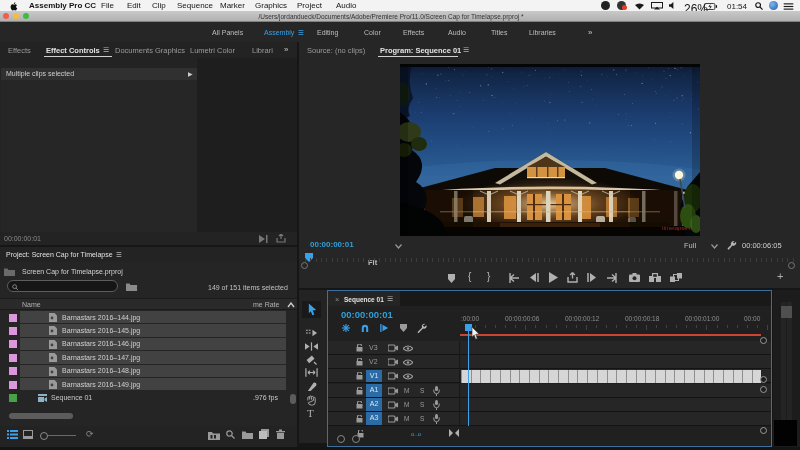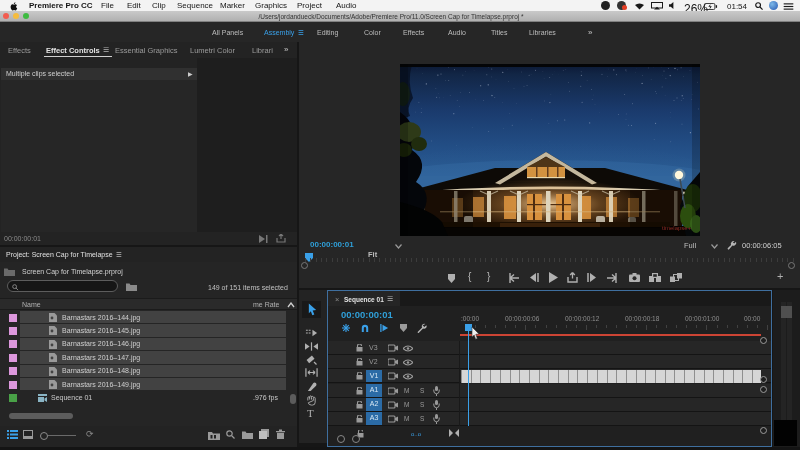--- a/index.html
+++ b/index.html
@@ -6,21 +6,21 @@
        font-family:"Liberation Sans", sans-serif; position:relative;}
   .abs{position:absolute;}
   .tc{color:#2f9fd8;font-weight:bold;}
 </style></head>
 <body>
 
 <div class="abs" style="left:0;top:0;width:800px;height:11px;background:#f3f3f3;color:#141414;font-size:8px;">
   <svg class="abs" style="left:10px;top:1.5px;" width="8" height="9" viewBox="0 0 110 130">
       <path fill="#111" d="M85 69c0-15 12-22 13-23-7-10-18-12-22-12-9-1-18 5-22 5s-12-5-19-5c-10 0-19 6-24 15-10 18-3 44 7 58 5 7 11 15 19 14 7 0 10-5 19-5s11 5 19 5 13-7 18-14c6-8 8-16 8-17 0 0-16-6-16-21zM69 23c4-5 7-12 6-19-6 0-13 4-17 9-4 4-7 11-6 18 7 0 13-4 17-8z"></path>
     </svg>
-  <span class="abs" style="left:29px;top:1px;font-weight:bold;">Premiere Pro CC</span>
+  <span class="abs" style="left:29px;top:1px;font-weight:bold;">Assembly Pro CC</span>
   <span class="abs" style="left:101px;top:1px;">File</span>
   <span class="abs" style="left:127px;top:1px;">Edit</span>
   <span class="abs" style="left:152px;top:1px;">Clip</span>
   <span class="abs" style="left:177px;top:1px;">Sequence</span>
   <span class="abs" style="left:220px;top:1px;">Marker</span>
   <span class="abs" style="left:255px;top:1px;">Graphics</span>
   <span class="abs" style="left:297px;top:1px;">Project</span>
   <span class="abs" style="left:336px;top:1px;">Audio</span>
 
   <span class="abs" style="left:601px;top:1px;width:9px;height:9px;border-radius:50%;background:#222;"></span>
@@ -77,21 +77,21 @@
   <span class="abs" style="left:588px;top:6px;color:#c8c8c8;font-size:8px;">»</span>
 </div>
 
 <div class="abs" style="left:0;top:42px;width:297px;height:203px;background:#232323;">
 
   <div class="abs" style="left:0;top:0;width:297px;height:16px;background:#232323;font-size:7.5px;color:#9b9b9b;">
     <span class="abs" style="left:8px;top:4px;">Effects</span>
     <span class="abs" style="left:46px;top:4px;color:#e3e3e3;font-weight:bold;">Effect Controls</span>
     <span class="abs" style="left:103px;top:4px;color:#b5b5b5;font-size:7px;">☰</span>
     <div class="abs" style="left:44px;top:14px;width:68px;height:1px;background:#d0d0d0;"></div>
-    <span class="abs" style="left:115px;top:4px;">Essential Graphics</span>
+    <span class="abs" style="left:115px;top:4px;">Documents Graphics</span>
     <span class="abs" style="left:190px;top:4px;">Lumetri Color</span>
     <span class="abs" style="left:252px;top:4px;">Librari</span>
     <span class="abs" style="left:284px;top:3px;color:#c8c8c8;font-size:8px;">»</span>
   </div>
 
   <div class="abs" style="left:197px;top:16px;width:100px;height:174px;background:#1e1e1e;"></div>
 
   <div class="abs" style="left:1px;top:26px;width:196px;height:12px;background:#303030;font-size:7px;color:#cfcfcf;">
     <span class="abs" style="left:5px;top:2px;">Multiple clips selected</span>
     <span class="abs" style="left:187px;top:2px;color:#cccccc;font-size:6px;">▶</span>
@@ -252,20 +252,26 @@
     <svg class="abs" style="left:276px;top:3px;" width="9" height="10" viewBox="0 0 9 10">
         <rect x="0" y="2" width="9" height="1.2" fill="#9a9a9a"></rect>
         <rect x="1" y="3.8" width="7" height="6.2" fill="#9a9a9a"></rect>
         <rect x="3" y="0.5" width="3" height="1.5" fill="#9a9a9a"></rect>
       </svg>
   </div>
 </div>
 
 <div class="abs" style="left:299px;top:42px;width:501px;height:246px;background:#262626;">
 
+  <div class="abs" style="left:0;top:0;width:501px;height:16px;font-size:7.5px;color:#9b9b9b;">
+    <span class="abs" style="left:8px;top:4px;">Source: (no clips)</span>
+    <span class="abs" style="left:81px;top:4px;color:#e3e3e3;font-weight:bold;">Program: Sequence 01</span>
+    <span class="abs" style="left:164px;top:4px;color:#b5b5b5;font-size:7px;">☰</span>
+    <div class="abs" style="left:79px;top:14px;width:80px;height:1px;background:#d0d0d0;"></div>
+  </div>
 
   <div class="abs" style="left:101px;top:22px;width:300px;height:172px;background:#000;">
     <svg width="300" height="172" viewBox="0 0 300 172">
       <defs>
         <linearGradient id="sky" x1="0" y1="0" x2="0" y2="1">
           <stop offset="0" stop-color="#0b1834"></stop>
           <stop offset="0.08" stop-color="#122646"></stop>
           <stop offset="0.35" stop-color="#1a3a6c"></stop>
           <stop offset="0.62" stop-color="#224d84"></stop>
           <stop offset="0.85" stop-color="#2a5c94"></stop>
@@ -524,21 +530,21 @@
 
       <text x="262" y="166" font-size="6" fill="#a03028" opacity="0.85" font-family="Liberation Sans">timelapse+</text>
       <rect x="0" y="0" width="300" height="3" fill="#040507"></rect>
       <rect x="0" y="0" width="8" height="172" fill="#000" opacity="0.2"></rect>
       <rect x="292" y="0" width="8" height="172" fill="#000" opacity="0.2"></rect>
       </svg>
   </div>
 
   <div class="abs" style="left:0;top:196px;width:501px;height:14px;font-size:7.5px;">
     <span class="abs tc" style="left:11px;top:1.5px;font-size:8px;">00:00:00:01</span>
-    <span class="abs" style="left:69px;top:12px;color:#bdbdbd;font-weight:bold;">Fit</span>
+    <span class="abs" style="left:69px;top:20px;color:#bdbdbd;font-weight:bold;">Fit</span>
     <svg class="abs" style="left:96px;top:6px;" width="7" height="5" viewBox="0 0 7 5">
         <path d="M0.5 0.5 L3.5 4 L6.5 0.5" fill="none" stroke="#9a9a9a" stroke-width="1.2"></path>
       </svg>
     <span class="abs" style="left:385px;top:3px;color:#bdbdbd;">Full</span>
     <svg class="abs" style="left:412px;top:6px;" width="7" height="5" viewBox="0 0 7 5">
         <path d="M0.5 0.5 L3.5 4 L6.5 0.5" fill="none" stroke="#9a9a9a" stroke-width="1.2"></path>
       </svg>
     <svg class="abs" style="left:428px;top:2px;" width="10" height="10" viewBox="0 0 10 10">
         <path d="M8.5 1.5 a3 3 0 0 0 -4 4 L1 9 a0.9 0.9 0 0 0 1.4 1.4 L6 6 a3 3 0 0 0 4-4 L8 4 L6.5 2.5 Z" fill="#b5b5b5" transform="scale(0.9)"></path>
       </svg>

